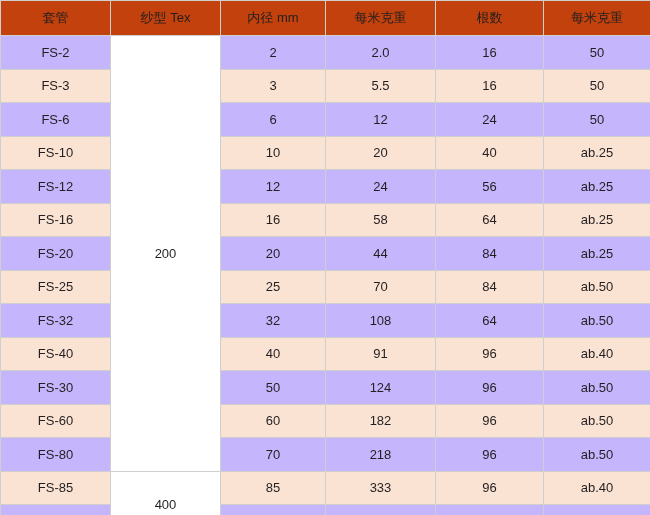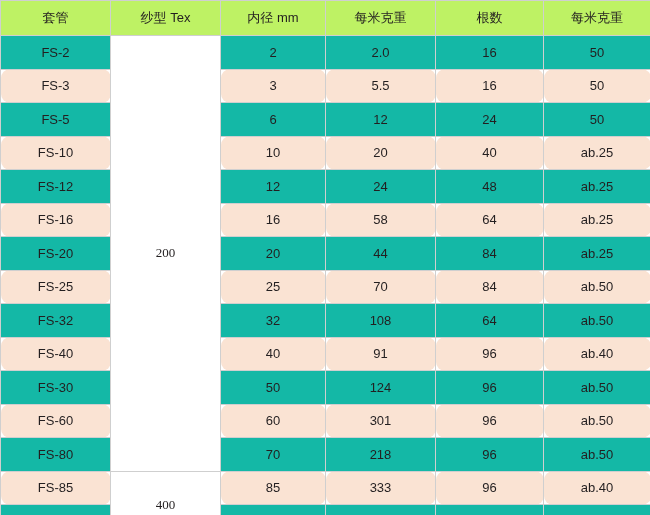--- a/index.html
+++ b/index.html
@@ -23,40 +23,38 @@
   table.spec-table td,
   table.spec-table th {
     border: 1px solid #cfcfcf;
     text-align: center;
     vertical-align: middle;
     font-weight: normal;
     font-size: 13px;
     padding: 0;
   }
   thead th {
-    background: #bef264;
+    background: #c2410c;
     font-weight: bold;
     font-size: 14px;
     height: 34px;
     border: 1px solid #cfcfcf;
   }
   tbody td {
     height: 32.5px;
   }
   tr.row-odd td {
-    background: #14b8a6;
+    background: #c4b5fd;
   }
   tr.row-even td {
     background: #fae3d3;
-    border-radius: 9px;
   }
   td.tex-cell {
     background: #ffffff !important;
     font-size: 13px;
-    font-family: Liberation Serif, serif;
   }
   col.c0 { width: 110px; }
   col.c1 { width: 110px; }
   col.c2 { width: 105px; }
   col.c3 { width: 110px; }
   col.c4 { width: 108px; }
   col.c5 { width: 107px; }
 </style>
 </head>
 <body>
@@ -90,38 +88,38 @@
       <td>50</td>
     </tr>
     <tr class="row-even">
       <td>FS-3</td>
       <td>3</td>
       <td>5.5</td>
       <td>16</td>
       <td>50</td>
     </tr>
     <tr class="row-odd">
-      <td>FS-5</td>
+      <td>FS-6</td>
       <td>6</td>
       <td>12</td>
       <td>24</td>
       <td>50</td>
     </tr>
     <tr class="row-even">
       <td>FS-10</td>
       <td>10</td>
       <td>20</td>
       <td>40</td>
       <td>ab.25</td>
     </tr>
     <tr class="row-odd">
       <td>FS-12</td>
       <td>12</td>
       <td>24</td>
-      <td>48</td>
+      <td>56</td>
       <td>ab.25</td>
     </tr>
     <tr class="row-even">
       <td>FS-16</td>
       <td>16</td>
       <td>58</td>
       <td>64</td>
       <td>ab.25</td>
     </tr>
     <tr class="row-odd">
@@ -155,21 +153,21 @@
     <tr class="row-odd">
       <td>FS-30</td>
       <td>50</td>
       <td>124</td>
       <td>96</td>
       <td>ab.50</td>
     </tr>
     <tr class="row-even">
       <td>FS-60</td>
       <td>60</td>
-      <td>301</td>
+      <td>182</td>
       <td>96</td>
       <td>ab.50</td>
     </tr>
     <tr class="row-odd">
       <td>FS-80</td>
       <td>70</td>
       <td>218</td>
       <td>96</td>
       <td>ab.50</td>
     </tr>

